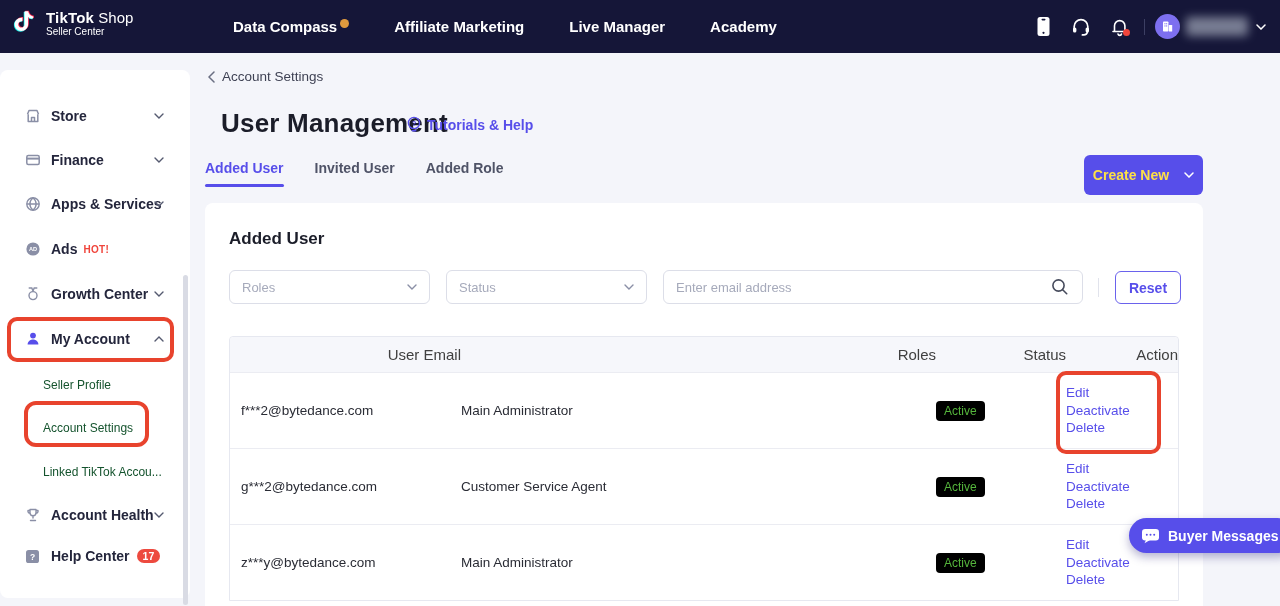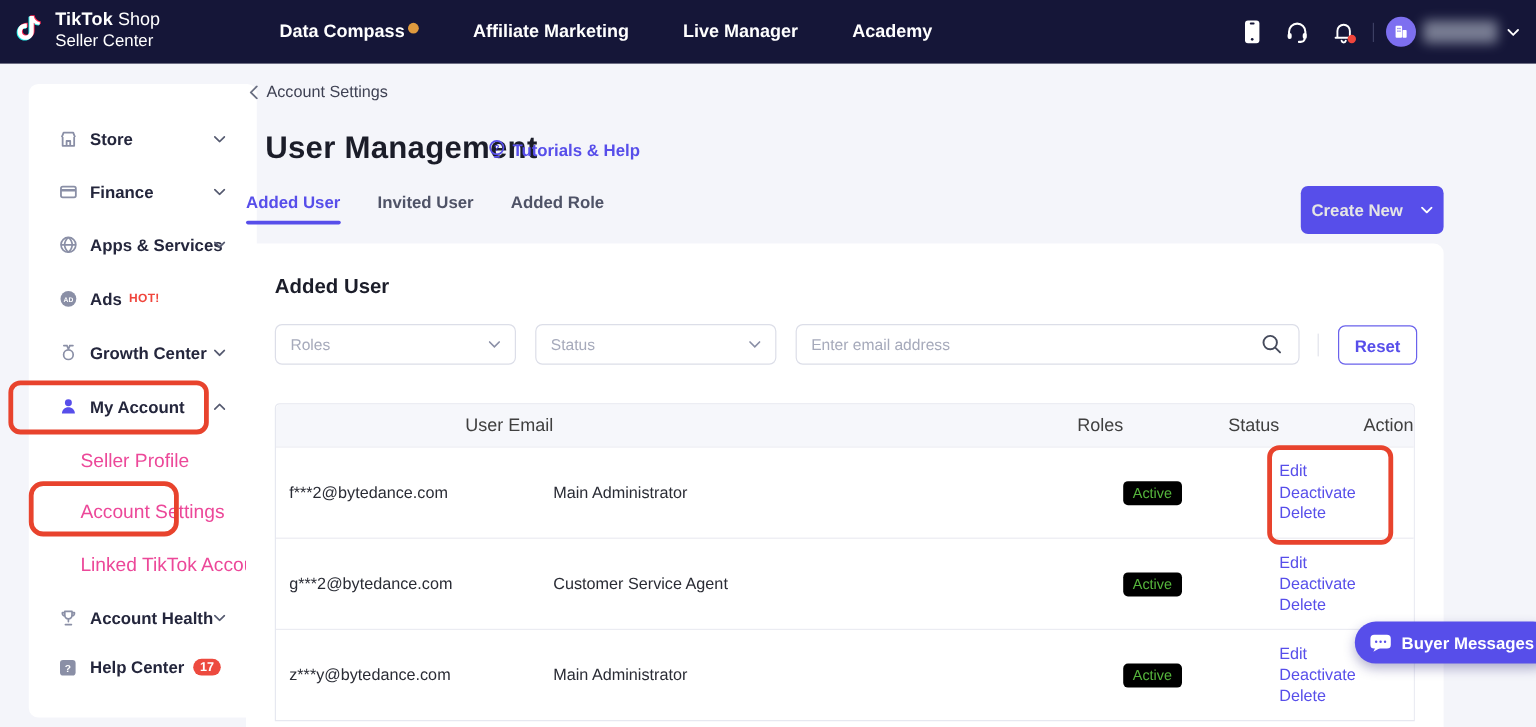--- a/index.html
+++ b/index.html
@@ -6,53 +6,53 @@
   html,body { width:1280px; height:606px; }
   body { font-family:"Liberation Sans", sans-serif; background:#F4F5FA; overflow:hidden; }
   .stage { position:relative; width:1280px; height:606px; overflow:hidden; }
 
   
   .header { position:absolute; left:0; top:0; width:1280px; height:53px; background:#151638; z-index:30; }
   .logo { position:absolute; left:12px; top:8px; display:flex; align-items:center; gap:8px; }
   .logo-text { color:#fff; line-height:1.15; }
   .logo-l1 { font-size:15px; }
   .logo-l1 b { font-weight:800; letter-spacing:.2px; }
-  .logo-l2 { font-size:14px; font-weight:400; }
+  .logo-l2 { font-size:10px; font-weight:400; }
   .topnav { position:absolute; left:233px; top:0; height:53px; display:flex; align-items:center; gap:45px; }
   .topnav-item { color:#fff; font-size:15px; font-weight:600; display:flex; align-items:flex-start; cursor:pointer; }
   .nav-dot { width:9px; height:9px; border-radius:50%; background:#DF9A3E; margin-left:3px; margin-top:1px; }
   .hdr-right { position:absolute; right:0; top:0; height:53px; display:flex; align-items:center; }
   .hdr-ic { width:38px; display:flex; justify-content:center; align-items:center; position:relative; cursor:pointer; }
   .bell-dot { position:absolute; top:12px; right:8px; width:7px; height:7px; border-radius:50%; background:#F0453C; }
   .hdr-sep { width:1px; height:16px; background:#3C3F63; margin:0 10px 0 6px; }
   .avatar { width:25px; height:25px; border-radius:50%; background:#7D6FF0; display:flex; align-items:center; justify-content:center; }
   .blur-name { width:62px; height:19px; margin-left:6px; border-radius:3px; background:#8A8FA3; filter:blur(5px); opacity:.85; }
   .hdr-chev { margin:0 14px 0 8px; color:#fff; display:flex; }
 
   
-  .sidebar { position:absolute; left:0; top:70px; width:190px; height:528px; background:#fff; border-radius:8px; z-index:5;margin-left:24px; }
+  .sidebar { position:absolute; left:0; top:70px; width:190px; height:528px; background:#fff; border-radius:8px; z-index:5; }
   .side-row { position:absolute; left:0; width:190px; height:36px; display:flex; align-items:center; padding-left:24px; cursor:pointer; }
   .side-ic { width:17px; height:17px; margin-right:10px; display:flex; align-items:center; justify-content:center; color:#8A8FA6; flex:none; }
   .side-label { font-size:14px; font-weight:700; color:#24263C; white-space:nowrap; }
   .side-sub { padding-left:43px; }
-  .side-sub .sub-label { font-size:16px; font-weight:400; color:#ec4899; white-space:nowrap; }
+  .side-sub .sub-label { font-size:12px; font-weight:400; color:#14532d; white-space:nowrap; }
   .side-chev { position:absolute; right:26px; color:#555A70; display:flex; }
   .hot-badge { color:#F0453C; font-size:10px; font-weight:800; margin-left:6px; letter-spacing:.3px; }
   .count-badge { margin-left:7px; background:#ED4A3F; color:#fff; font-size:10.5px; font-weight:700; border-radius:8px; padding:1px 6px; }
   .side-scroll { position:absolute; left:183px; top:205px; width:5px; height:330px; background:#D9DBE4; border-radius:3px; }
 
   
   .breadcrumb { position:absolute; left:208px; top:69px; display:flex; align-items:center; gap:7px; color:#3F4254; font-size:13.5px; cursor:pointer; z-index:6;}
   .page-title { position:absolute; left:205px; top:108px; font-size:26px; font-weight:800; color:#1B1D29; letter-spacing:.2px; z-index:6;margin-left:16px;}
   .help-link { position:absolute; left:406px; top:116px; display:flex; align-items:center; gap:5px; color:#574EEA; font-size:14px; font-weight:700; cursor:pointer; z-index:6;}
   .tabs { position:absolute; left:205px; top:160px; display:flex; gap:31px; z-index:6;}
   .tab { position:relative; font-size:14px; font-weight:600; color:#4F5367; padding-bottom:11px; cursor:pointer; }
   .tab.active { color:#574EEA; font-weight:700; }
   .tab.active .tab-underline { position:absolute; left:0; right:0; bottom:0; height:3px; background:#574EEA; border-radius:2px; }
-  .create-btn { position:absolute; left:1084px; top:155px; width:119px; height:40px; background:#574EEA; border-radius:6px; color:#e5e5e5; font-size:14px; font-weight:600; display:flex; align-items:center; justify-content:center; gap:15px; cursor:pointer; z-index:6;}
+  .create-btn { position:absolute; left:1084px; top:155px; width:119px; height:40px; background:#574EEA; border-radius:6px; color:#fde047; font-size:14px; font-weight:600; display:flex; align-items:center; justify-content:center; gap:15px; cursor:pointer; z-index:6;}
 
   .card { position:absolute; left:205px; top:203px; width:998px; height:403px; background:#fff; border-radius:8px 8px 0 0; z-index:6; }
   .panel-title { position:absolute; left:24px; top:26px; font-size:17px; font-weight:800; color:#1B1D29; }
   .filter { position:absolute; top:67px; height:34px; border:1px solid #DCDEE8; border-radius:6px; background:#fff; display:flex; align-items:center; cursor:pointer; }
   .filter .ph { font-size:13px; color:#A6AABB; padding-left:12px; }
   .filter .fchev { position:absolute; right:12px; color:#8A8FA6; display:flex; }
   .email-input { position:absolute; left:458px; top:67px; width:420px; height:34px; border:1px solid #DCDEE8; border-radius:6px; font-size:13px; color:#2B2D36; padding:0 38px 0 12px; outline:none; font-family:"Liberation Sans", sans-serif; }
   .email-input::placeholder { color:#A6AABB; }
   .search-ic { position:absolute; left:846px; top:75px; color:#464B5C; pointer-events:none; }
   .filter-sep { position:absolute; left:893px; top:75px; width:1px; height:19px; background:#E1E3EC; }

